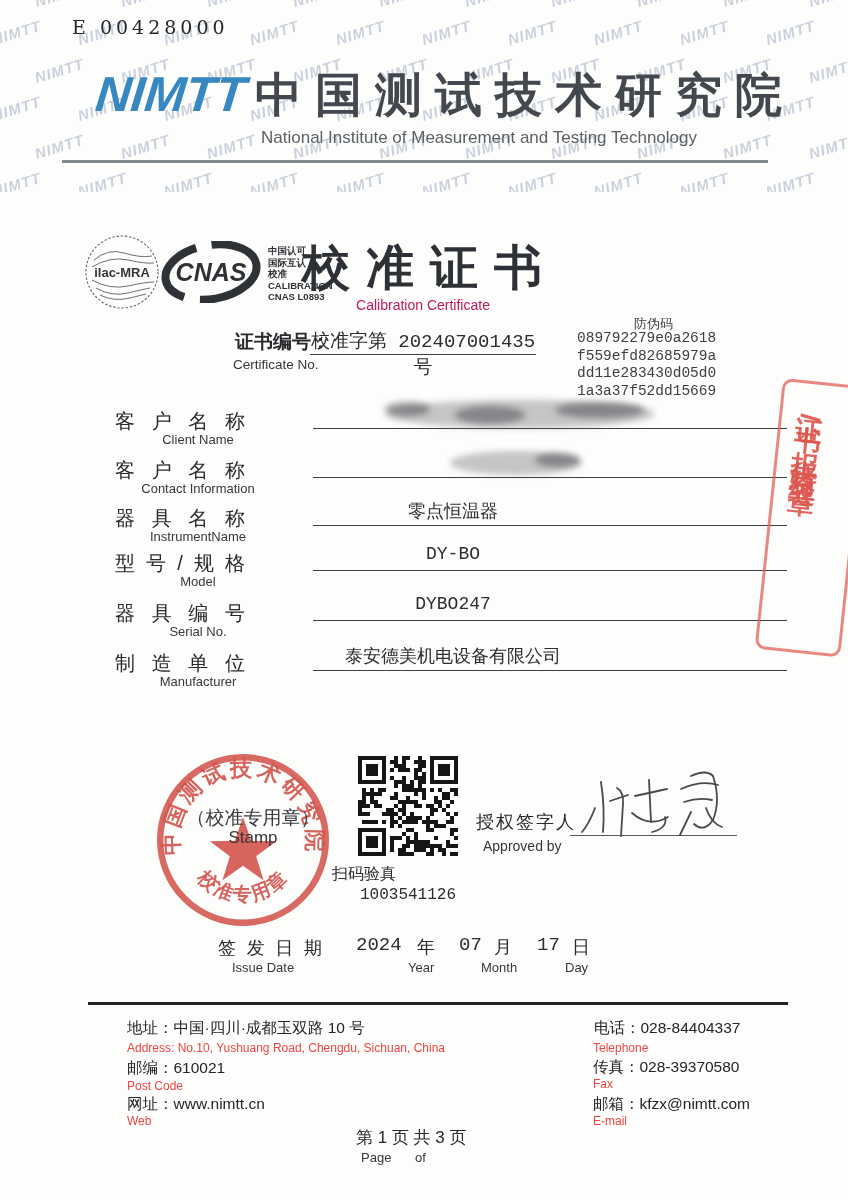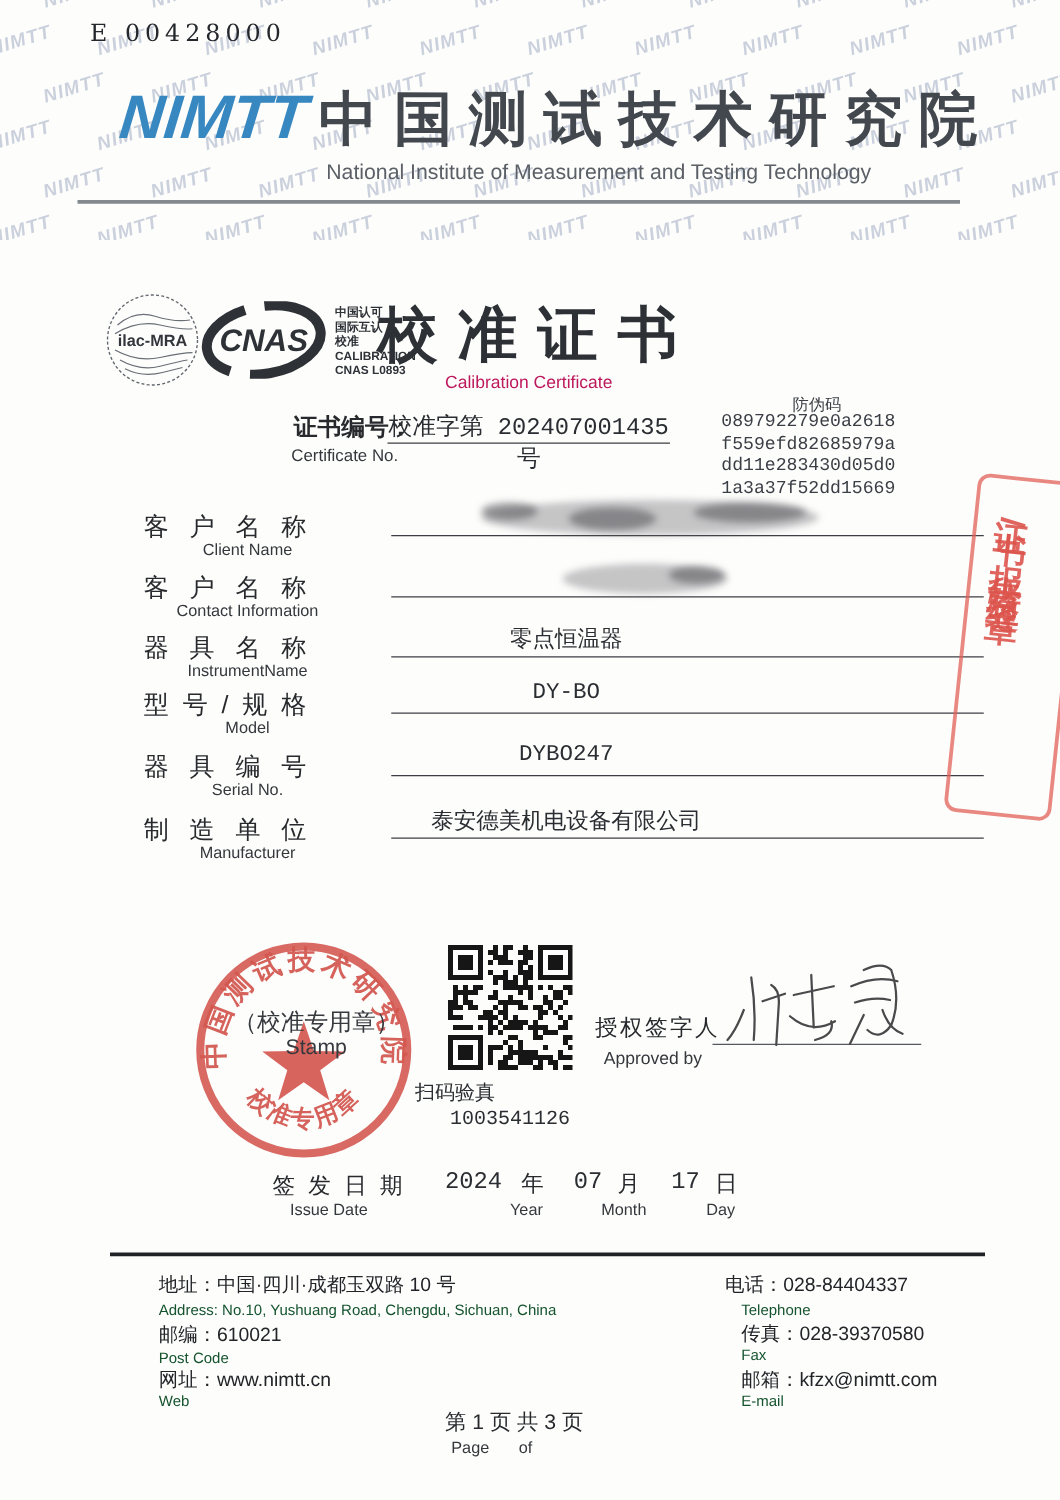--- a/index.html
+++ b/index.html
@@ -64,21 +64,21 @@
   .issue-zh{left:218px;top:936px;width:104px;font-size:18px;font-weight:500;color:#27292d;
             text-align:justify;text-align-last:justify;}
   .issue-en{left:232px;top:960px;font-size:13px;color:#34373b;}
   .d-val{position:absolute;top:934px;font-size:19px;color:#2a2d31;}
   .d-unit{position:absolute;top:935px;font-size:18px;color:#27292d;}
   .d-sub{position:absolute;top:960px;font-size:13px;color:#34373b;}
 
   
   .hr-foot{left:88px;top:1002px;width:700px;height:3px;background:#202225;}
   .ft-zh{position:absolute;font-size:15.5px;color:#222428;white-space:nowrap;}
-  .ft-en{position:absolute;font-size:12px;color:#14532d;white-space:nowrap;}
+  .ft-en{position:absolute;font-size:12px;color:#ef4444;white-space:nowrap;}
   .pg-line{left:356px;top:1126px;font-size:17px;color:#27292d;white-space:nowrap;}
   .pg-en1{left:361px;top:1150px;font-size:13px;color:#34373b;}
   .pg-en2{left:415px;top:1150px;font-size:13px;color:#34373b;}
 
   
   .edge-stamp{left:783px;top:378px;width:86px;height:272px;border:3.5px solid rgba(224,96,88,.75);
               border-radius:10px;transform:rotate(6deg);transform-origin:0 0;
               display:flex;justify-content:flex-start;padding:12px 0 0 10px;box-sizing:border-box;}
   .edge-stamp-text{writing-mode:vertical-rl;font-size:27px;font-weight:600;letter-spacing:9px;
                    color:rgba(219,84,76,.9);}
@@ -510,21 +510,21 @@
   <span class="d-sub" style="left:481px">Month</span>
   <span class="d-sub" style="left:565px">Day</span>
 
   <div class="abs hr-foot"></div>
   <div class="ft-zh" style="left:127px;top:1018px">地址：中国·四川·成都玉双路 10 号</div>
   <div class="ft-en" style="left:127px;top:1041px">Address: No.10, Yushuang Road, Chengdu, Sichuan, China</div>
   <div class="ft-zh" style="left:127px;top:1058px">邮编：610021</div>
   <div class="ft-en" style="left:127px;top:1079px">Post Code</div>
   <div class="ft-zh" style="left:127px;top:1094px">网址：www.nimtt.cn</div>
   <div class="ft-en" style="left:127px;top:1114px">Web</div>
-  <div class="ft-zh" style="left:580px;top:1018px">电话：028-84404337</div>
+  <div class="ft-zh" style="left:594px;top:1018px">电话：028-84404337</div>
   <div class="ft-en" style="left:593px;top:1041px">Telephone</div>
   <div class="ft-zh" style="left:593px;top:1057px">传真：028-39370580</div>
   <div class="ft-en" style="left:593px;top:1077px">Fax</div>
   <div class="ft-zh" style="left:593px;top:1094px">邮箱：kfzx@nimtt.com</div>
   <div class="ft-en" style="left:593px;top:1114px">E-mail</div>
 
   <div class="abs pg-line">第 1 页 共 3 页</div>
   <div class="abs pg-en1">Page</div>
   <div class="abs pg-en2">of</div>
 

